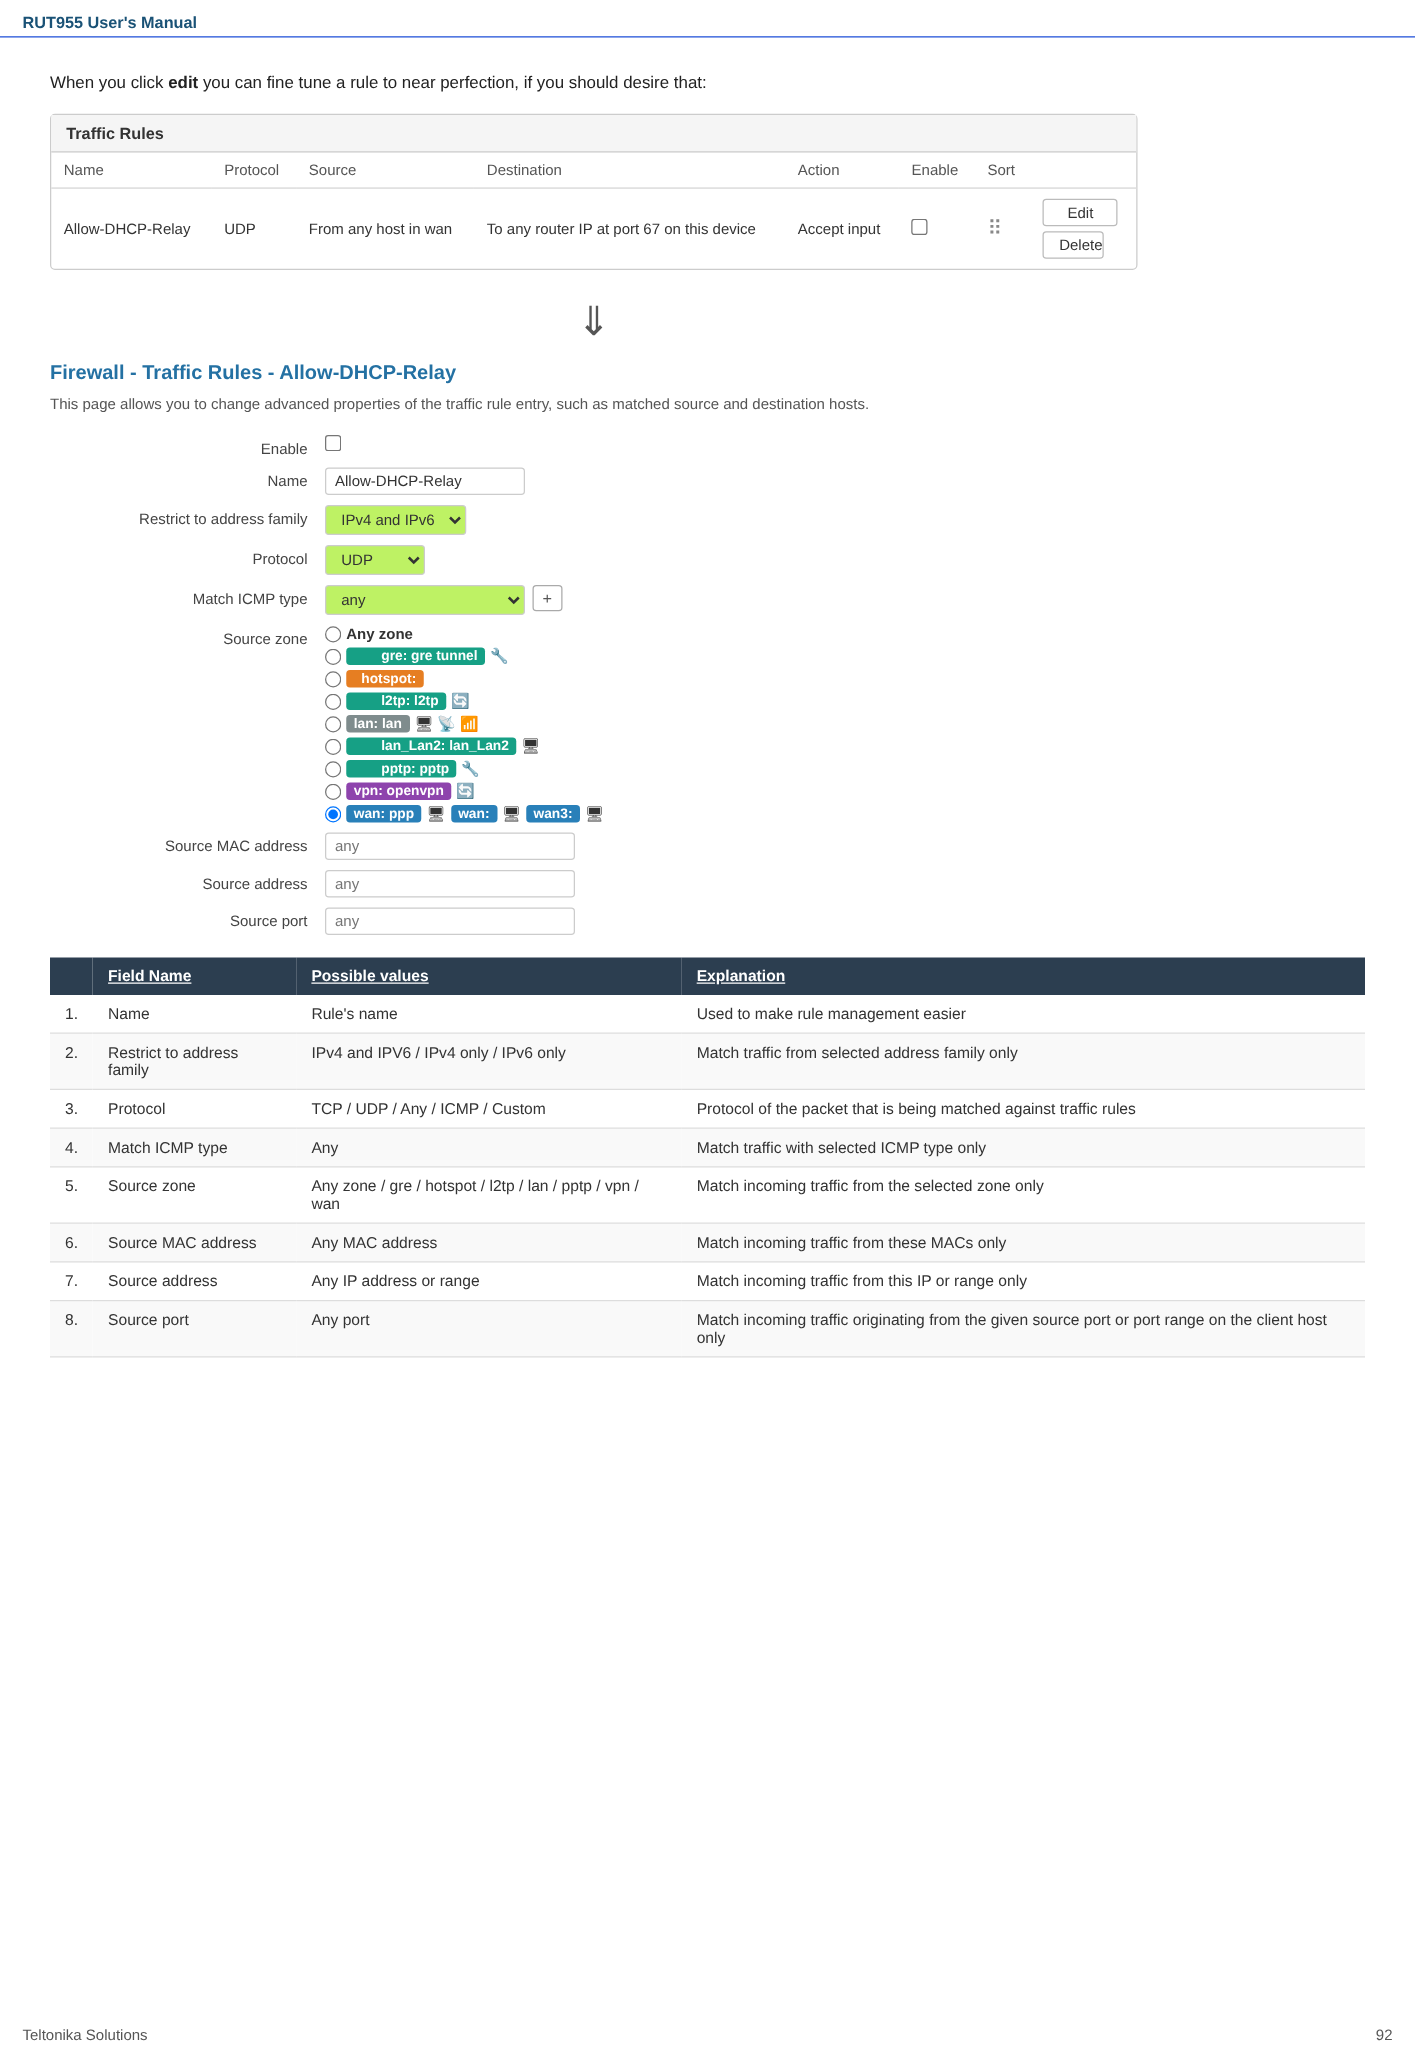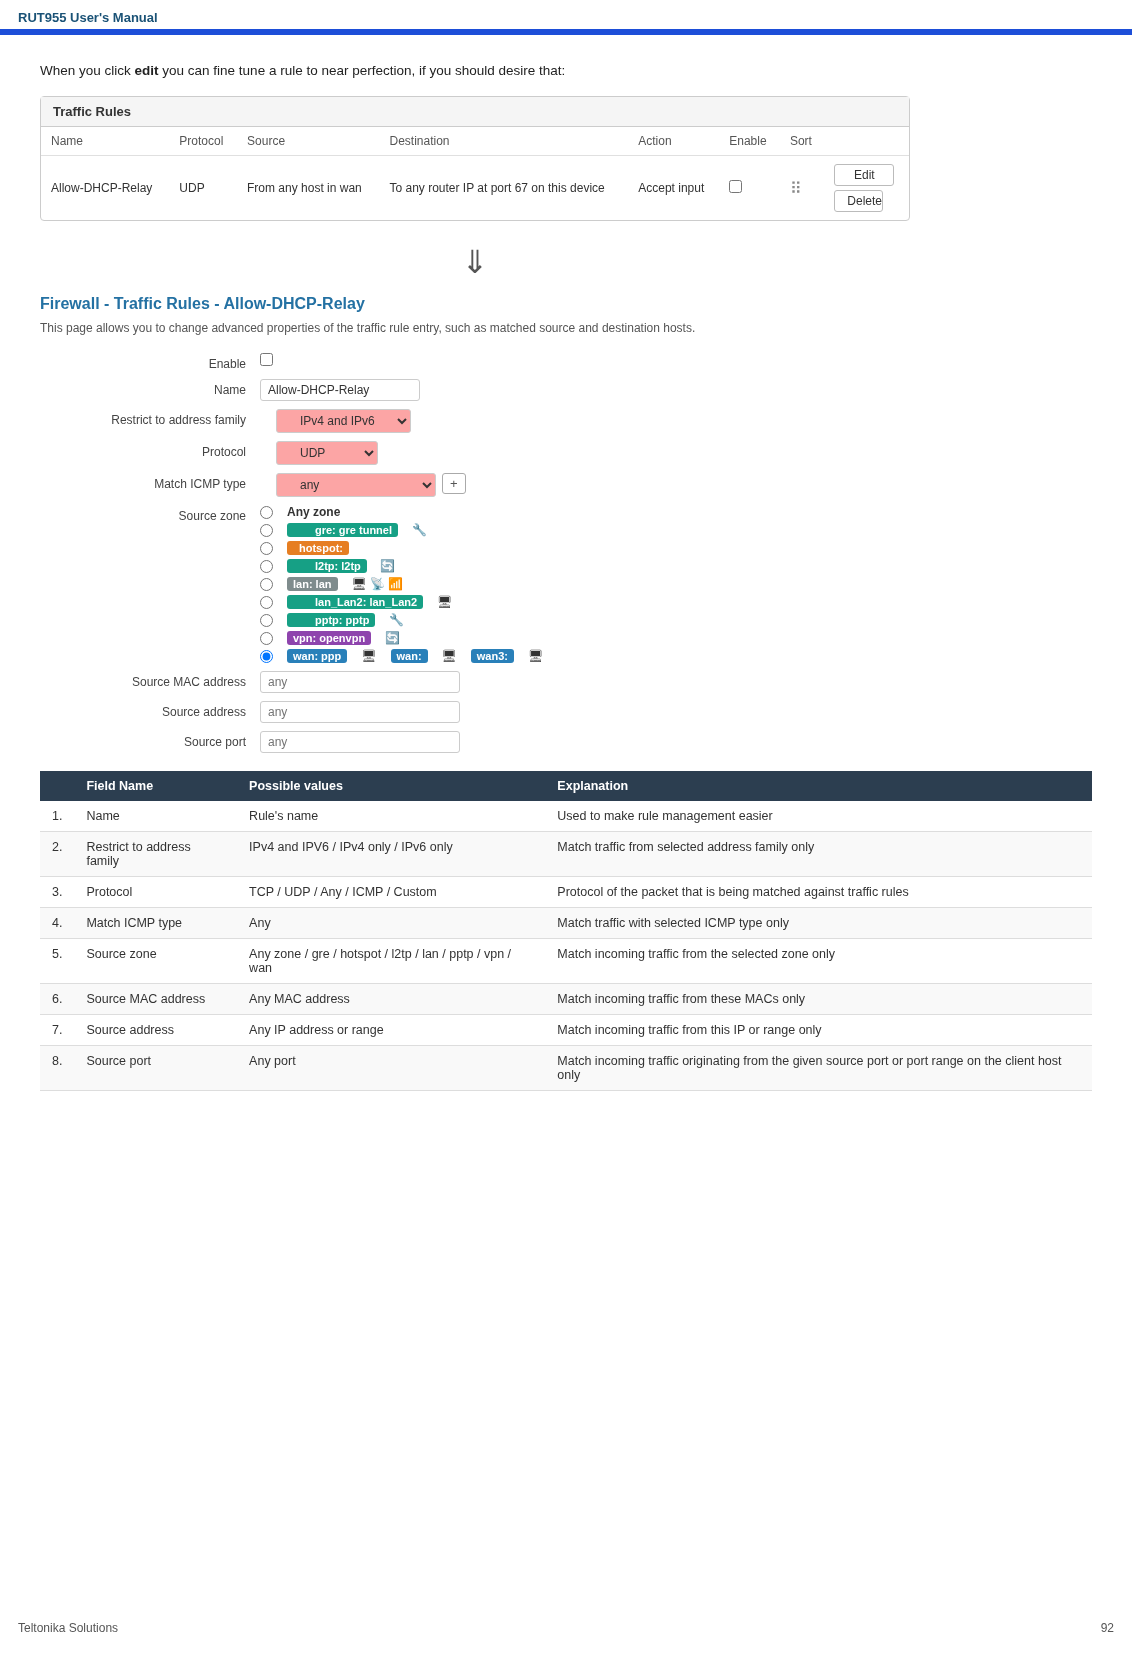--- a/index.html
+++ b/index.html
@@ -10,21 +10,21 @@
       background: #fff;
       width: 1132px;
       min-height: 1653px;
       position: relative;
     }
     .header {
       color: #1a5276;
       font-size: 13px;
       font-weight: bold;
       padding: 10px 18px 4px 18px;
-      border-bottom: 6px solid #1d4ed8;
+      border-bottom: 1px solid #1d4ed8;
     }
     .footer {
       position: absolute;
       bottom: 18px;
       left: 0; right: 0;
       display: flex;
       justify-content: space-between;
       padding: 0 18px;
       font-size: 12px;
       color: #555;
@@ -154,25 +154,24 @@
       border: 1px solid #ccc;
       border-radius: 3px;
       padding: 3px 7px;
       color: #333;
       background: #fff;
     }
     .form-control-select {
       font-size: 12px;
       border: 1px solid #ccc;
       border-radius: 3px;
-      padding: 3px 19px;
-      color: #333;
-      background: #fca5a5;
+      padding: 3px 8px;
+      color: #333;
+      background: #bef264;
       appearance: auto;
-      margin-left: 16px;
     }
     .form-input-text {
       width: 160px;
     }
     .form-input-any {
       width: 200px;
       color: #aaa;
     }
     .btn-plus {
       border: 1px solid #aaa;
@@ -187,21 +186,21 @@
 
     
     .zone-options {
       display: flex;
       flex-direction: column;
       gap: 4px;
     }
     .zone-option {
       display: flex;
       align-items: center;
-      gap: 14px;
+      gap: 4px;
       font-size: 12px;
     }
     .zone-option input[type="radio"] { cursor: pointer; }
     .zone-badge {
       display: inline-block;
       padding: 1px 6px;
       border-radius: 3px;
       font-size: 11px;
       font-weight: bold;
       color: #fff;
@@ -221,20 +220,21 @@
     }
     .data-table thead tr {
       background: #2c3e50;
       color: #fff;
     }
     .data-table thead th {
       padding: 8px 12px;
       text-align: left;
       font-weight: bold;
       font-size: 12.5px;
+      text-decoration: underline;
     }
     .data-table tbody tr {
       border-bottom: 1px solid #ddd;
     }
     .data-table tbody td {
       padding: 8px 12px;
       vertical-align: top;
       font-size: 12.5px;
       color: #333;
     }

